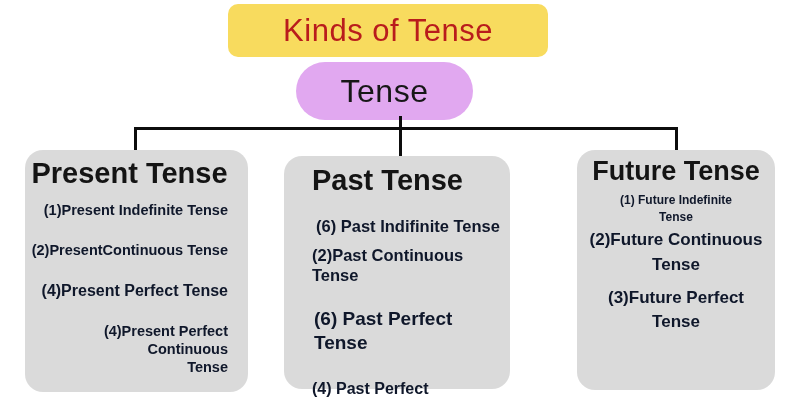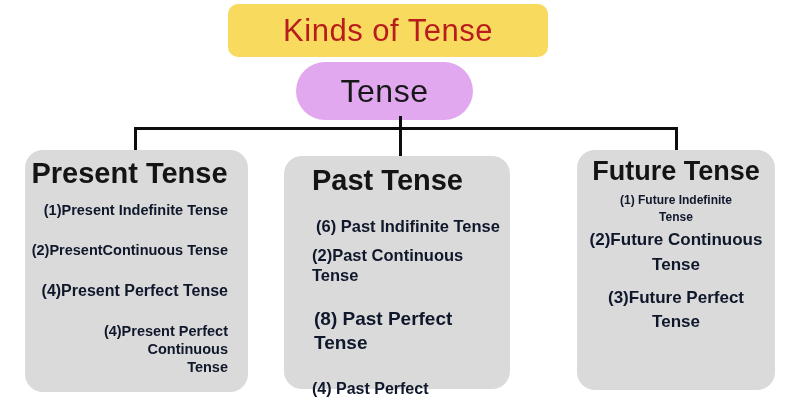--- a/index.html
+++ b/index.html
@@ -83,21 +83,21 @@
     <div class="item i1">(2)PresentContinuous Tense</div>
     <div class="item i2">(4)Present Perfect Tense</div>
     <div class="item i3">(4)Present Perfect Continuous
 Tense</div>
   </div>
 
   <div class="branch past">
     <div class="title">Past Tense</div>
     <div class="item i0">(6) Past Indifinite Tense</div>
     <div class="item i1">(2)Past Continuous Tense</div>
-    <div class="item i2">(8) Past Perfect Tense</div>
+    <div class="item i2">(6) Past Perfect Tense</div>
     <div class="item i3">(4) Past Perfect Continuous
 Tense</div>
   </div>
 
   <div class="branch future">
     <div class="title">Future Tense</div>
     <div class="item i0">(1) Future Indefinite
 Tense</div>
     <div class="item i1">(2)Future Continuous
 Tense</div>

